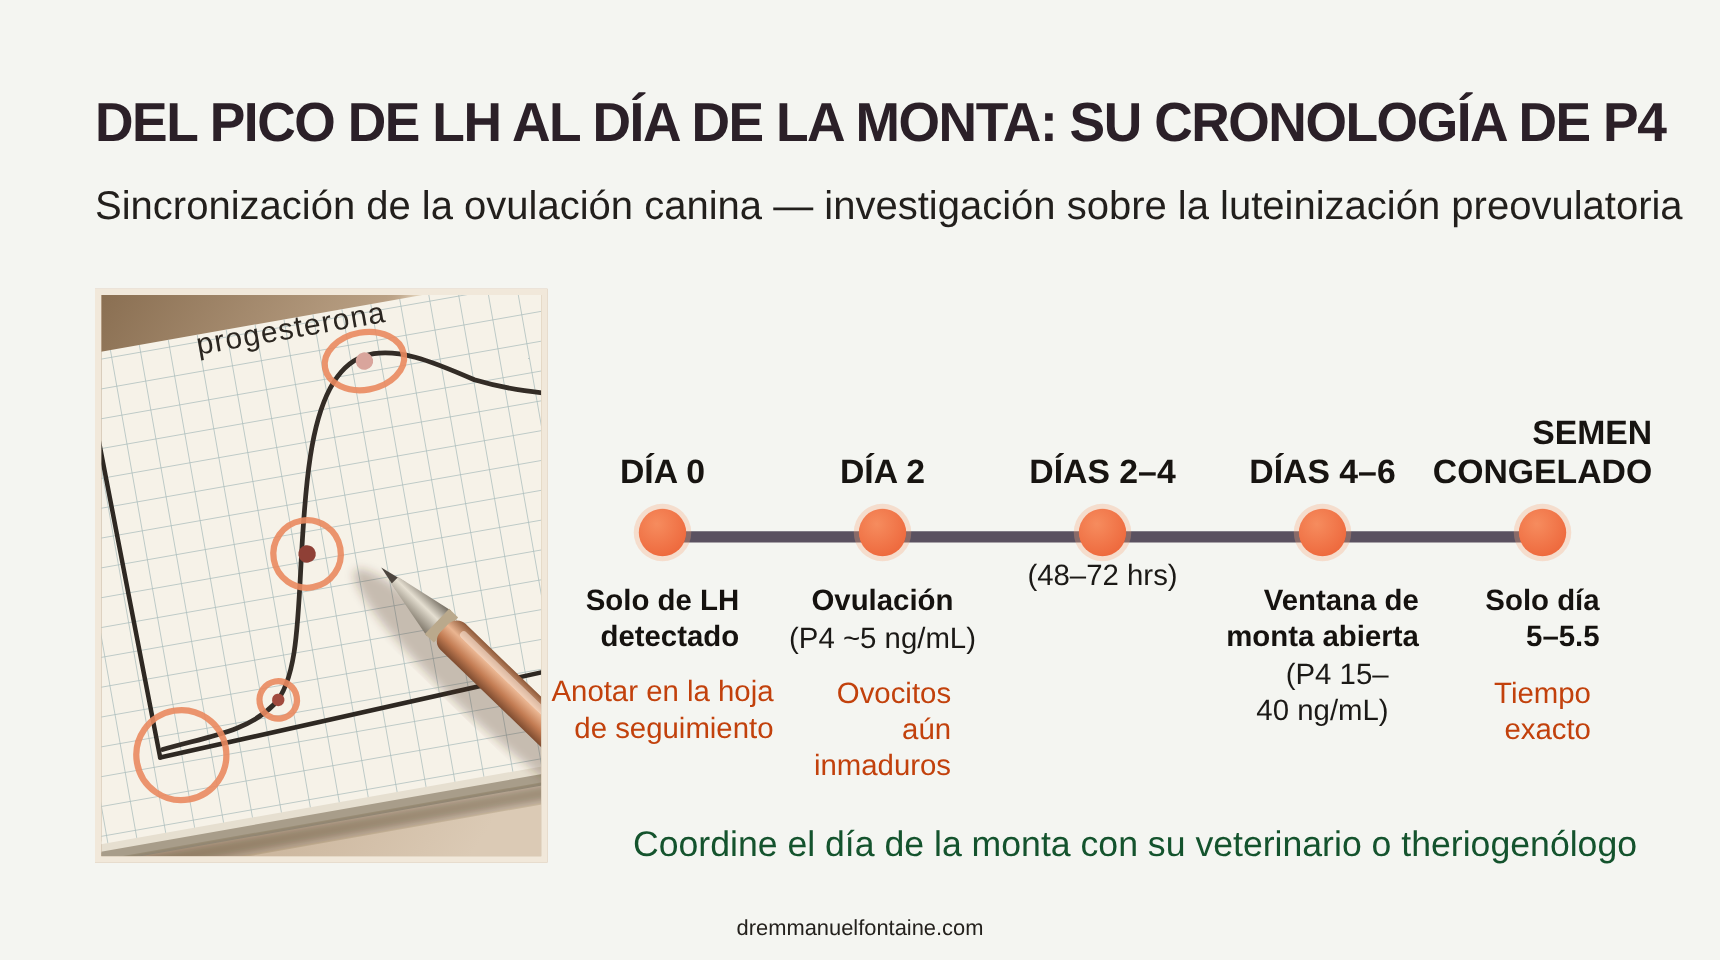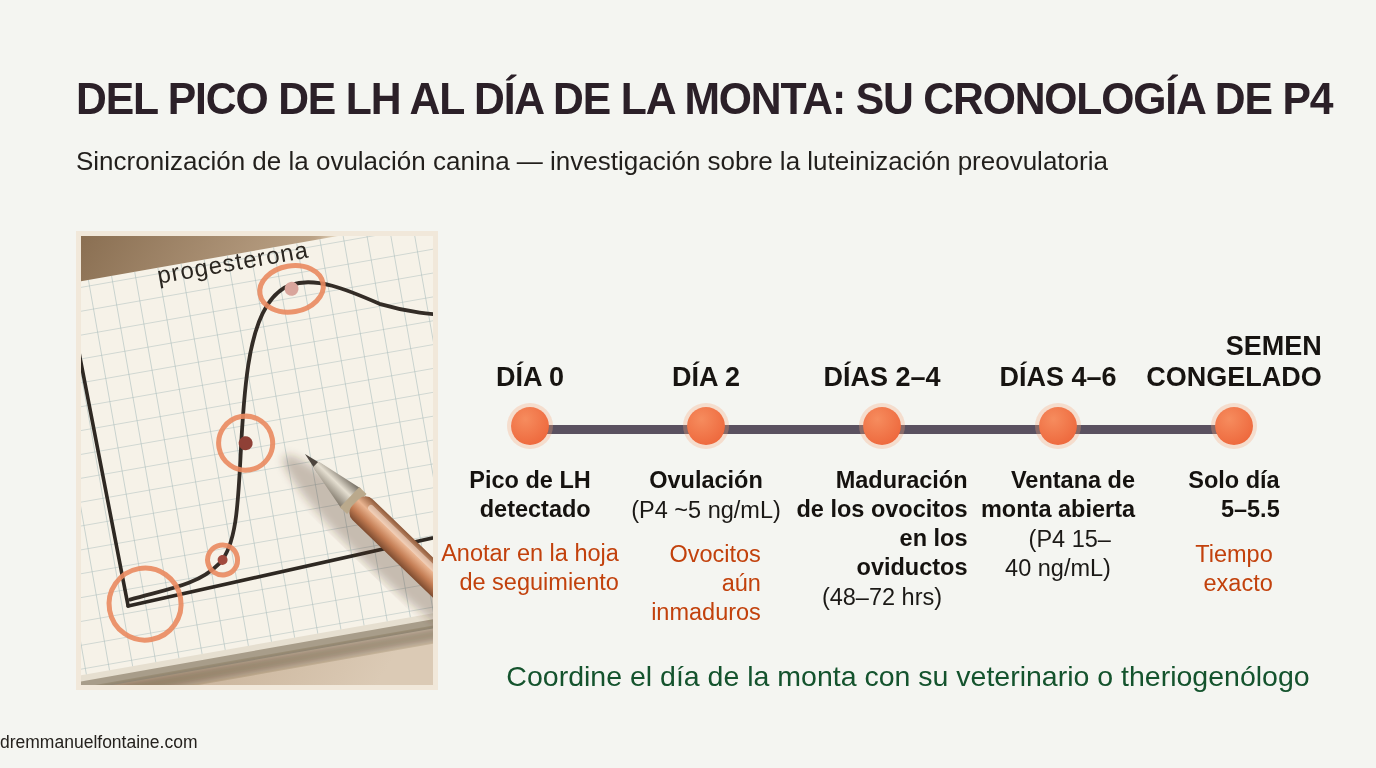--- a/index.html
+++ b/index.html
@@ -7,21 +7,21 @@
   body { font-family:"Liberation Sans", sans-serif; background:#f4f5f1; overflow:hidden; }
   #stage { position:relative; width:1376px; height:564px; background:#f4f5f1; }
 
   .title {
     position:absolute; left:76px; top:74px; width:1290px;
     font-size:44px; font-weight:700; letter-spacing:-1.2px; color:#2b2028;
     transform:scaleX(.97); transform-origin:left center; white-space:nowrap;
   }
   .subtitle {
     position:absolute; left:76px; top:146px; width:1290px;
-    font-size:26px; color:#221f1c; white-space:nowrap;
+    font-size:32px; color:#221f1c; white-space:nowrap;
   }
 
   
   .photo {
     position:absolute; left:76px; top:231px; width:362px; height:459px;
     border:5px solid #f1e8da; overflow:hidden; background:#c3ab90;
   }
   .photo svg { display:block; width:100%; height:100%; }
 
   
@@ -46,21 +46,21 @@
   .tl-heading { margin-top:21px; font-size:23.5px; font-weight:700; line-height:29px; white-space:pre-line; }
   .tl-detail  { margin-top:1px;  font-size:23.5px; line-height:29px; white-space:pre-line; color:#1b1916; }
   .tl-note    { margin-top:15px; font-size:23.5px; line-height:29px; white-space:pre-line; color:#c2410c; }
 
   .advice {
     position:absolute; left:440px; top:660px; width:936px;
     font-size:28.5px; color:#14532d; text-align:center;
   }
   .website {
     position:absolute; left:0; top:732px; width:100%;
-    font-size:17.5px; color:#24211d; text-align:left;
+    font-size:17.5px; color:#24211d; text-align:center;
   }
 </style>
 </head>
 <body>
 
 <div id="stage">
 
   <h1 class="title">DEL PICO DE LH AL DÍA DE LA MONTA: SU CRONOLOGÍA DE P4</h1>
   <div class="subtitle">Sincronización de la ovulación canina — investigación sobre la luteinización preovulatoria</div>
 
@@ -138,41 +138,37 @@
         <rect x="82" y="-10" width="180" height="6" rx="3" fill="rgba(255,240,228,.5)"></rect>
       </g>
     </svg>
   </div>
 
   <div class="tl-bar"></div>
   <div id="timeline-cols">
       <div class="tl-col" style="left: 413px;">
     <div class="tl-label">DÍA 0</div>
     <div class="tl-dot"></div>
-    <div class="tl-heading">Pico de LH
+    <div class="tl-heading">Solo de LH
 detectado</div>
     <div class="tl-note">Anotar en la hoja
 de seguimiento</div>
   </div>
       <div class="tl-col" style="left: 589px;">
     <div class="tl-label">DÍA 2</div>
     <div class="tl-dot"></div>
     <div class="tl-heading">Ovulación</div>
     <div class="tl-detail">(P4 ~5 ng/mL)</div>
     <div class="tl-note">Ovocitos
 aún
 inmaduros</div>
   </div>
       <div class="tl-col" style="left: 765px;">
     <div class="tl-label">DÍAS 2–4</div>
     <div class="tl-dot"></div>
-    <div class="tl-heading">Maduración
-de los ovocitos
-en los
-oviductos</div>
     <div class="tl-detail">(48–72 hrs)</div>
     <div class="tl-note"></div>
   </div>
       <div class="tl-col" style="left: 941px;">
     <div class="tl-label">DÍAS 4–6</div>
     <div class="tl-dot"></div>
     <div class="tl-heading">Ventana de
 monta abierta</div>
     <div class="tl-detail">(P4 15–
 40 ng/mL)</div>

